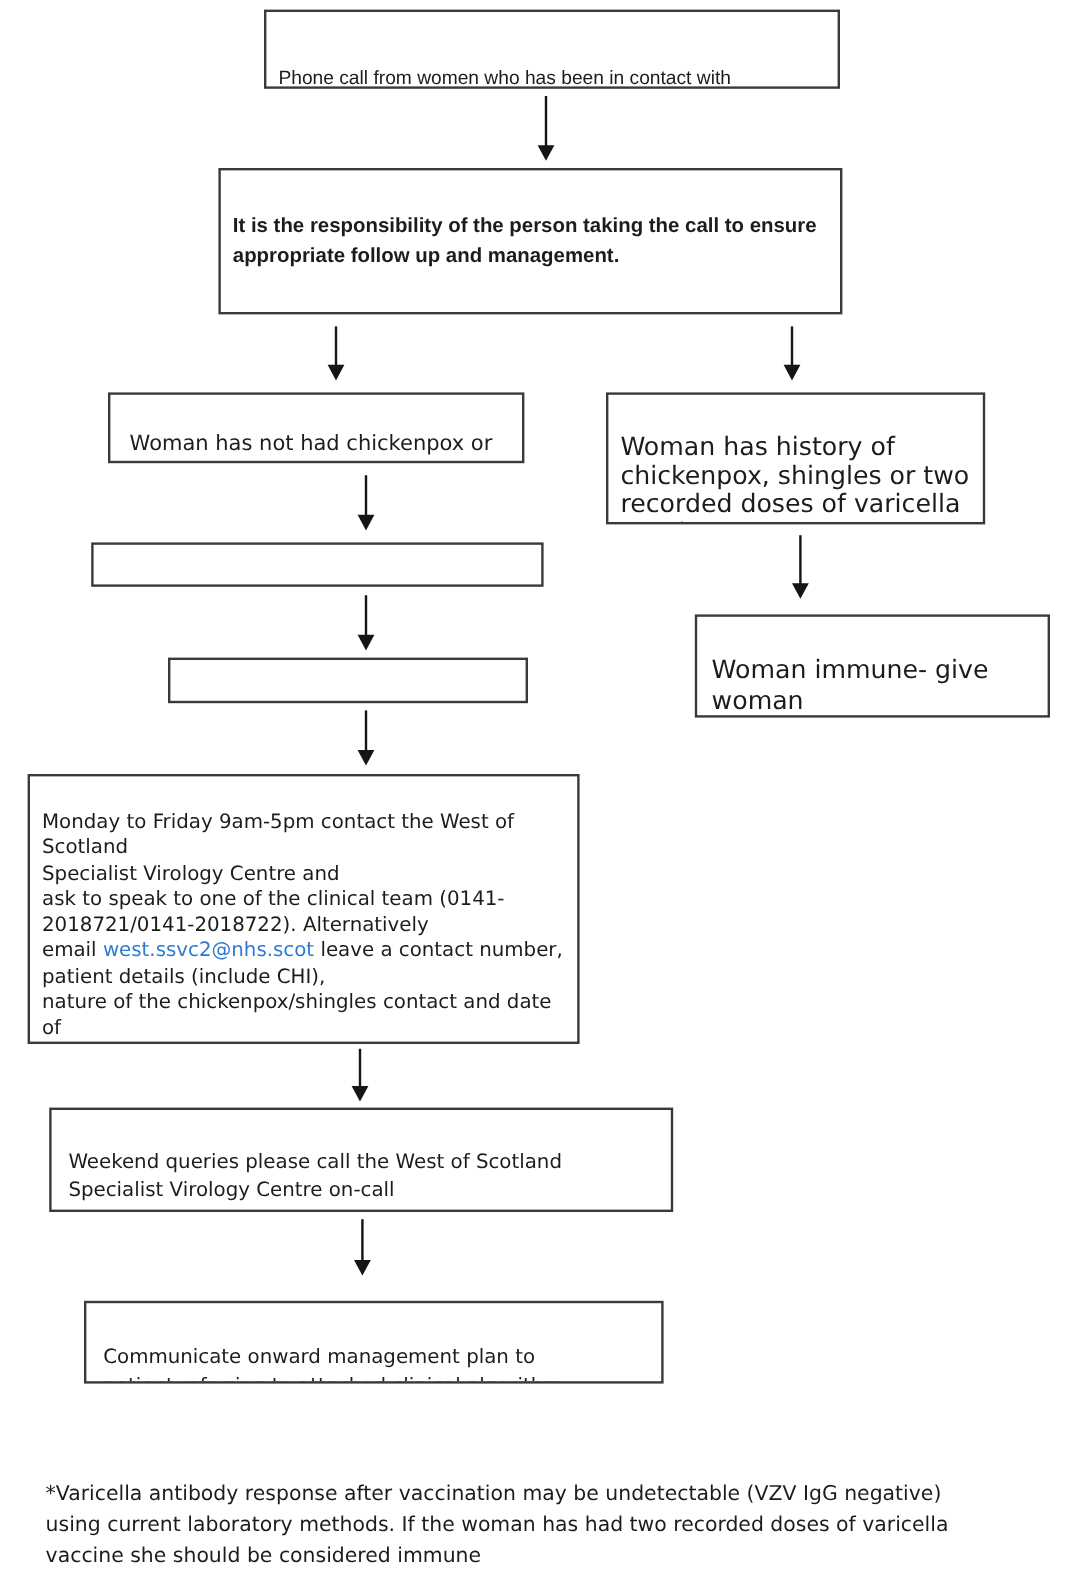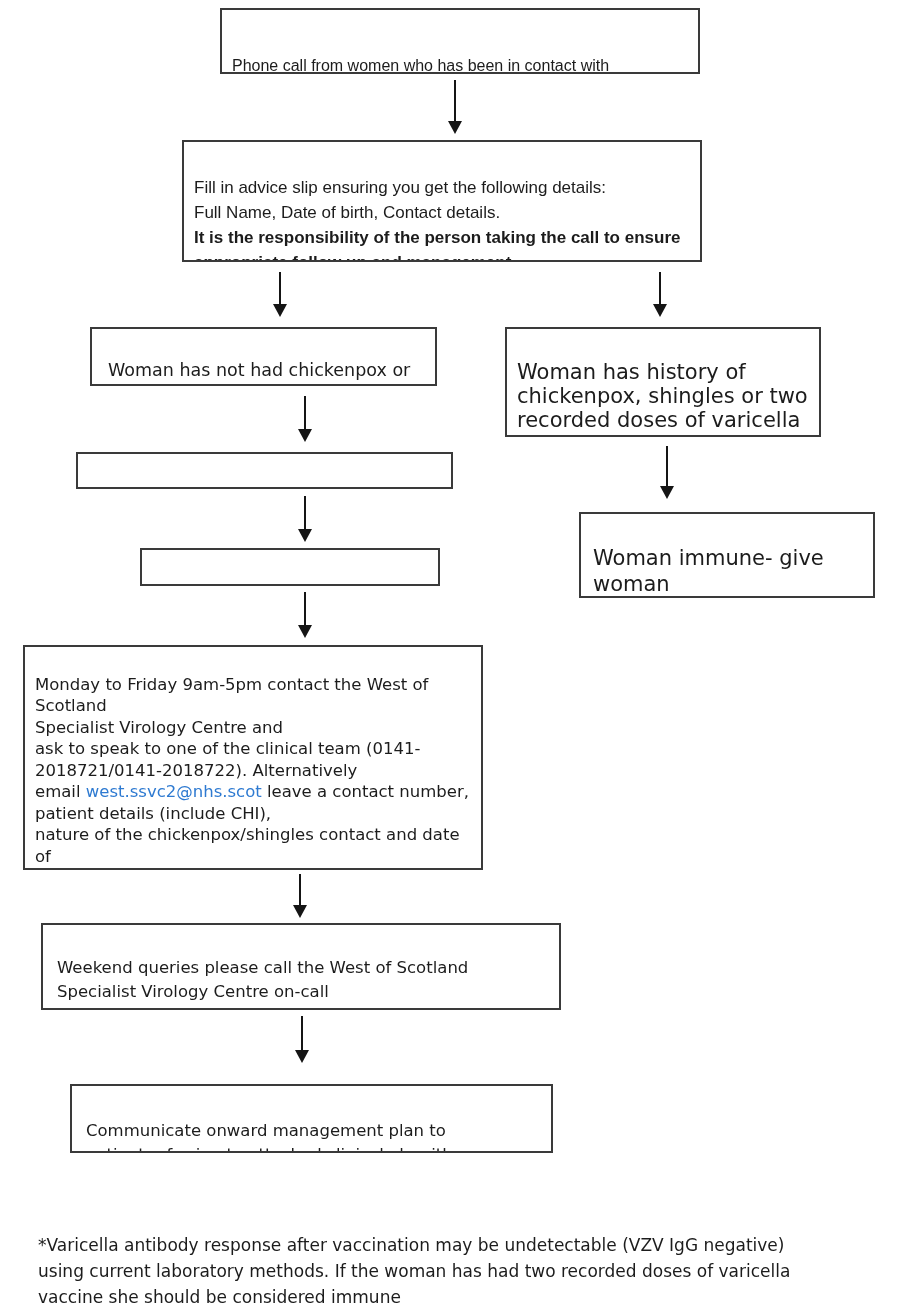--- a/index.html
+++ b/index.html
@@ -82,23 +82,21 @@
 <div id="page">
 
   <div class="node f-cal n-phone">
     <span>Phone call from women who has been in contact with
 </span><span class="underlined">chicken pox/shingles</span>
   </div>
 
   <div class="arrow a1"></div>
 
   <div class="node f-cal n-advice">
-    <span>Fill in advice slip ensuring you get the following details:
-Full Name, Date of birth, Contact details.
-</span><span class="bold">It is the responsibility of the person taking the call to ensure
+    <span class="bold">It is the responsibility of the person taking the call to ensure
 appropriate follow up and management.</span>
   </div>
 
   <div class="arrow a2"></div>
   <div class="arrow a3"></div>
 
   <div class="node f-ver n-nothad">
     <span>Woman has not had chickenpox or
 is unsure</span>
   </div>

